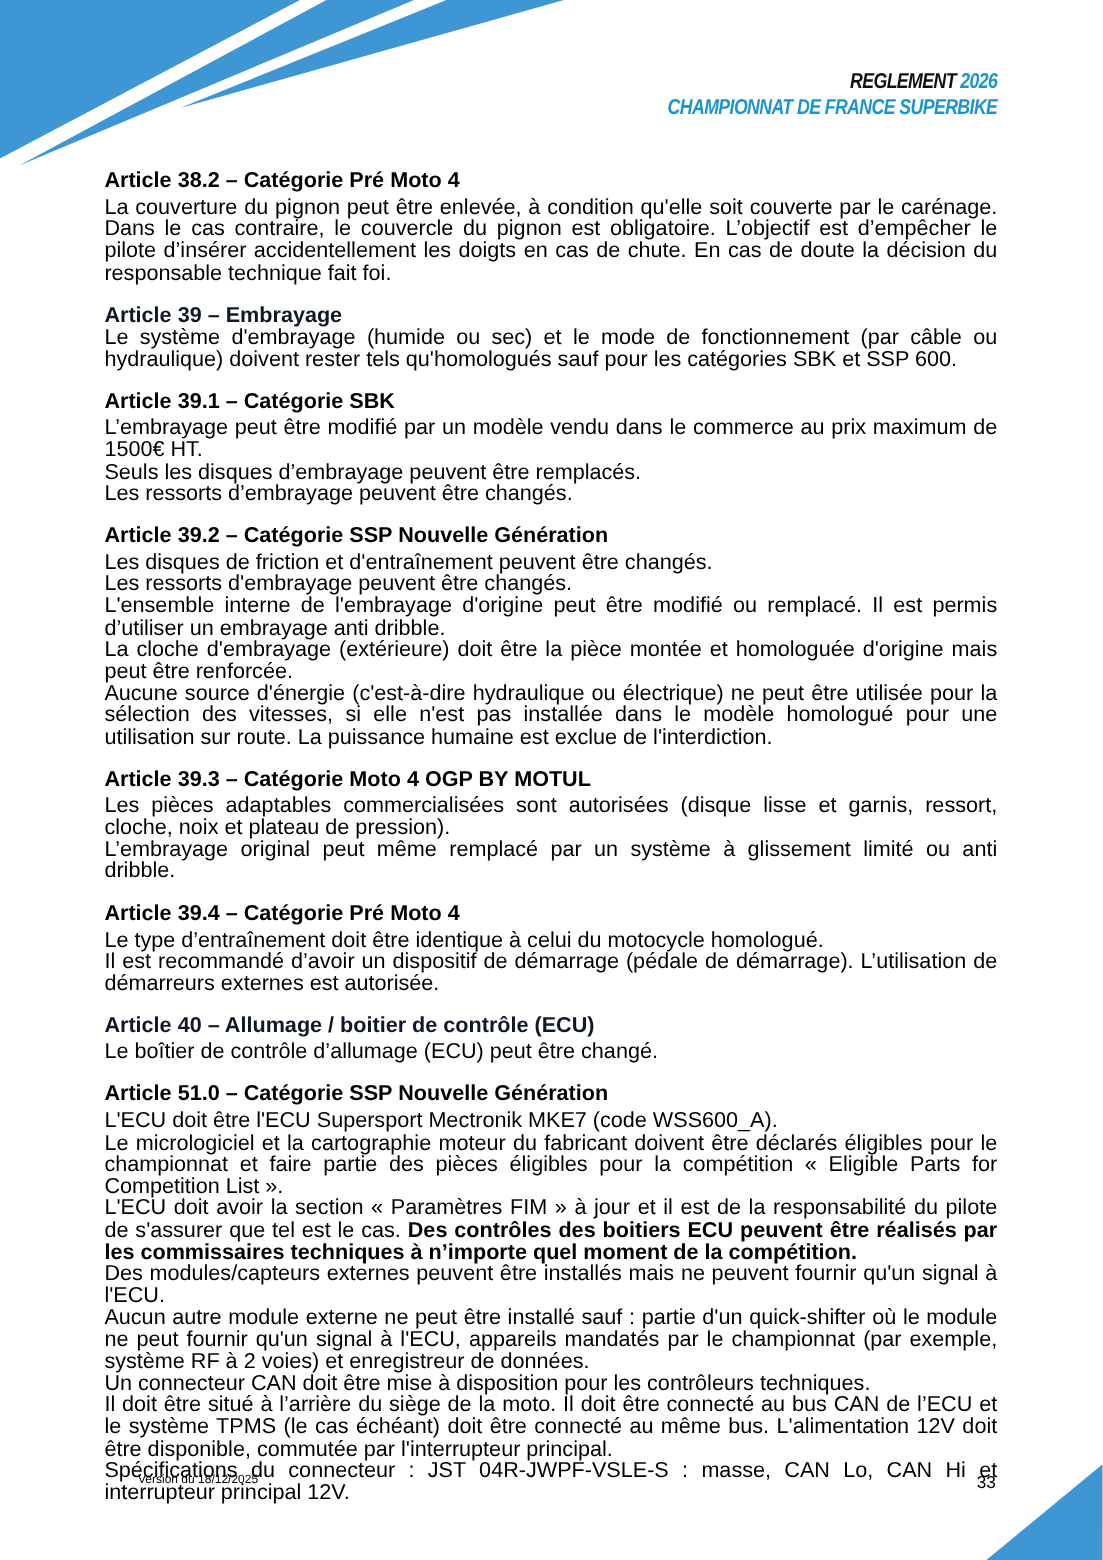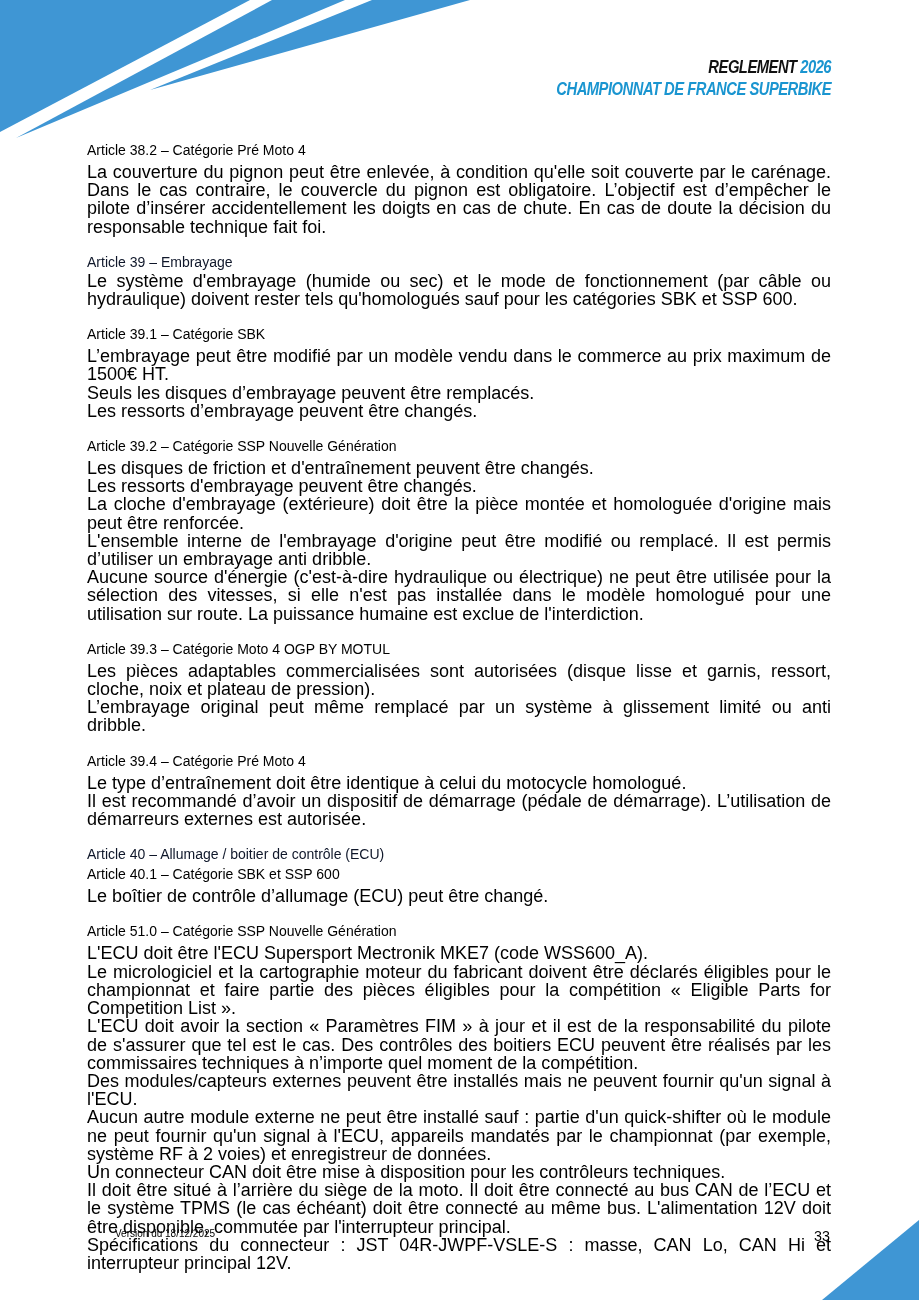--- a/index.html
+++ b/index.html
@@ -8,29 +8,29 @@
   .banner { position: absolute; left: 0; top: 0; }
   .corner { position: absolute; right: 0; bottom: 0; }
   .header { position: absolute; right: 88px; top: 56px; text-align: right;
             font-family: "Liberation Sans", sans-serif; font-weight: bold; font-style: italic;
             letter-spacing: -0.6px; transform: scaleX(0.82); transform-origin: right top; }
   .header .l1 { font-size: 18px; line-height: 22px; }
   .header .l1 .k { color: #111; }
   .header .l1 .y { color: #1a95d0; }
   .header .l2 { font-size: 18px; line-height: 22px; color: #1a95d0; }
   .content { position: absolute; left: 87px; top: 140px; width: 744px; }
-  .h { font-weight: normal; font-size: 14px; line-height: 20px; margin: 0; }
+  .h { font-weight: bold; font-size: 18px; line-height: 20px; margin: 0; }
   .h.blue { color: #0f172a; }
   .p { font-size: 18px; line-height: 18.2px; margin: 0; text-align: justify;
        transform: scaleX(1); }
   .gap-s { height: 3px; }
   .gap-l { height: 16px; }
   .footer-left { position: absolute; left: 115px; top: 1228px; font-size: 10px; }
   .footer-right { position: absolute; left: 814px; top: 1228px; font-size: 14.3px; }
-  b.strong { font-weight: normal; }
+  b.strong { font-weight: bold; }
 </style>
 </head>
 <body>
 
 <svg class="banner" width="480" height="145" viewBox="0 0 480 145">
   <polygon points="0,0 250,0 0,132" fill="#3f96d4"></polygon>
   <polygon points="272,0 345,0 16,138" fill="#3f96d4"></polygon>
   <polygon points="372,0 470,0 150,90" fill="#3f96d4"></polygon>
 </svg>
 
@@ -61,39 +61,38 @@
   <div class="gap-s"></div>
   <p class="p">L’embrayage peut être modifié par un modèle vendu dans le commerce au prix maximum de 1500€ HT.</p>
   <p class="p">Seuls les disques d’embrayage peuvent être remplacés.</p>
   <p class="p">Les ressorts d’embrayage peuvent être changés.</p>
 
   <div class="gap-l"></div>
   <p class="h">Article 39.2 – Catégorie SSP Nouvelle Génération</p>
   <div class="gap-s"></div>
   <p class="p">Les disques de friction et d'entraînement peuvent être changés.</p>
   <p class="p">Les ressorts d'embrayage peuvent être changés.</p>
+  <p class="p">L'ensemble interne de l'embrayage d'origine peut être modifié ou remplacé. Il est permis d’utiliser un embrayage anti dribble.</p>
   <p class="p">La cloche d'embrayage (extérieure) doit être la pièce montée et homologuée d'origine mais peut être renforcée.</p>
-  <p class="p">L'ensemble interne de l'embrayage d'origine peut être modifié ou remplacé. Il est permis d’utiliser un embrayage anti dribble.</p>
   <p class="p">Aucune source d'énergie (c'est-à-dire hydraulique ou électrique) ne peut être utilisée pour la sélection des vitesses, si elle n'est pas installée dans le modèle homologué pour une utilisation sur route. La puissance humaine est exclue de l'interdiction.</p>
 
   <div class="gap-l"></div>
   <p class="h">Article 39.3 – Catégorie Moto 4 OGP BY MOTUL</p>
   <div class="gap-s"></div>
   <p class="p">Les pièces adaptables commercialisées sont autorisées (disque lisse et garnis, ressort, cloche, noix et plateau de pression).</p>
   <p class="p">L’embrayage original peut même remplacé par un système à glissement limité ou anti dribble.</p>
 
   <div class="gap-l"></div>
   <p class="h">Article 39.4 – Catégorie Pré Moto 4</p>
   <div class="gap-s"></div>
   <p class="p">Le type d’entraînement doit être identique à celui du motocycle homologué.</p>
   <p class="p">Il est recommandé d’avoir un dispositif de démarrage (pédale de démarrage). L’utilisation de démarreurs externes est autorisée.</p>
 
   <div class="gap-l"></div>
   <p class="h blue">Article 40 – Allumage / boitier de contrôle (ECU)</p>
-  <p class="h">Article 40.1 – Catégorie SBK et SSP 600</p>
   <div class="gap-s"></div>
   <p class="p">Le boîtier de contrôle d’allumage (ECU) peut être changé.</p>
 
   <div class="gap-l"></div>
   <p class="h">Article 51.0 – Catégorie SSP Nouvelle Génération</p>
   <div class="gap-s"></div>
   <p class="p">L'ECU doit être l'ECU Supersport Mectronik MKE7 (code WSS600_A).</p>
   <p class="p">Le micrologiciel et la cartographie moteur du fabricant doivent être déclarés éligibles pour le championnat et faire partie des pièces éligibles pour la compétition « Eligible Parts for Competition List ».</p>
   <p class="p"><span>L'ECU doit avoir la section « Paramètres FIM » à jour et il est de la responsabilité du pilote de s'assurer que tel est le cas. </span><b class="strong">Des contrôles des boitiers ECU peuvent être réalisés par les commissaires techniques à n’importe quel moment de la compétition.</b></p>
   <p class="p">Des modules/capteurs externes peuvent être installés mais ne peuvent fournir qu'un signal à l'ECU.</p>

